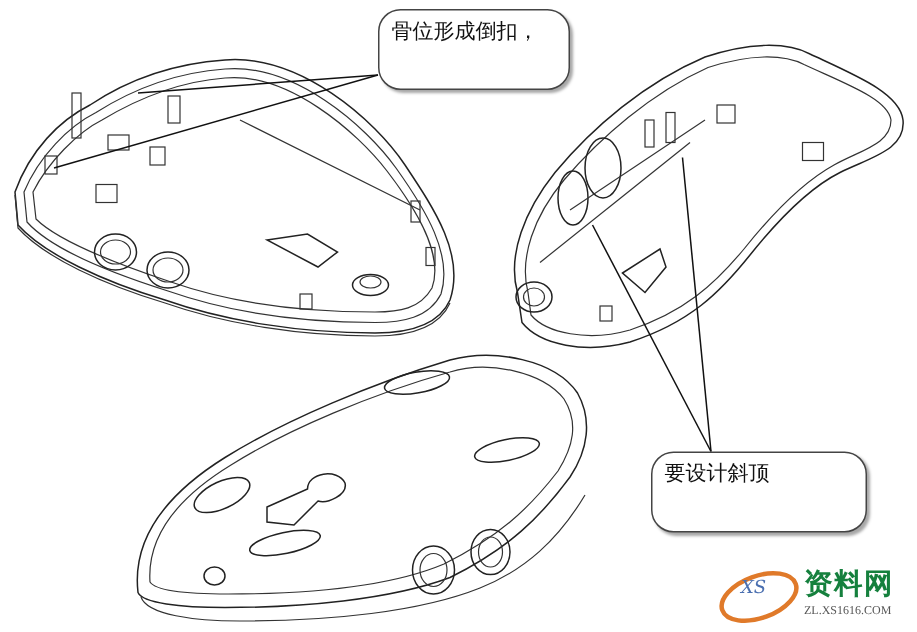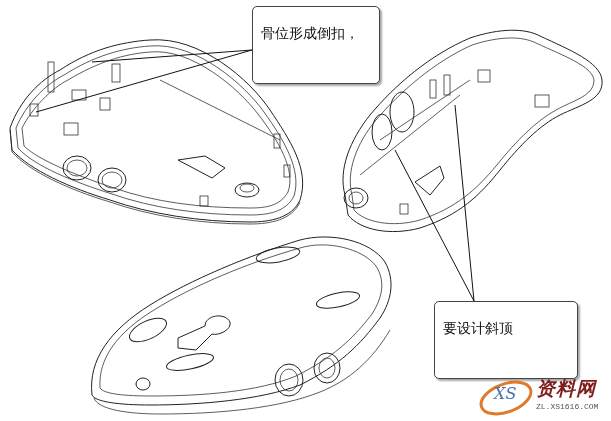--- a/index.html
+++ b/index.html
@@ -1,31 +1,31 @@
 <!DOCTYPE html>
 <html><head>
   <meta charset="utf-8">
   <style>
     html, body { margin: 0; padding: 0; background: #ffffff; }
     body { width: 611px; height: 421px; position: relative; overflow: hidden;
            font-family: "DejaVu Sans", "Liberation Sans", sans-serif; }
     .canvas { position: absolute; left: 0; top: 0; width: 611px; height: 421px; }
     .callout {
       position: absolute; background: #ffffff; border: 1.5px solid #444;
-      border-radius: 5px; box-shadow: 2px 2px 2px rgba(0,0,0,0.35);
-      font-size: 14px; line-height: 20px; color: #111; padding: 16px 8px;
+      border-radius: 15px; box-shadow: 2px 2px 2px rgba(0,0,0,0.35);
+      font-size: 14px; line-height: 20px; color: #111; padding: 4px 8px;
       white-space: nowrap;
     }
     .callout-top { left: 252px; top: 6px; width: 110px; height: 44px; }
     .callout-bottom { left: 434px; top: 301px; width: 126px; height: 44px; }
     .watermark { position: absolute; left: 476px; top: 372px; width: 135px; height: 49px; }
-    .wm-text { position: absolute; left: 60px; top: 4px; font-size: 19px; font-weight: bold; color: #7f1d1d; letter-spacing: 1px; font-style: italic; }
-    .wm-url { position: absolute; left: 60px; top: 30px; font-family: Liberation Mono, monospace; font-size: 8px; color: #555; }
+    .wm-text { position: absolute; left: 60px; top: 4px; font-size: 19px; font-weight: bold; color: #15803d; letter-spacing: 1px; }
+    .wm-url { position: absolute; left: 60px; top: 30px; font-family: Liberation Serif, serif; font-size: 8px; color: #555; }
     .wm-logo { position: absolute; left: 0; top: 0; width: 60px; height: 49px; }
-    .wm-logo-text { position: absolute; left: 18px; top: 12px; font-family: "DejaVu Serif", serif; font-style: italic; font-size: 16px; color: #4a6fb0; text-align: center; }
+    .wm-logo-text { position: absolute; left: 18px; top: 12px; font-family: "DejaVu Serif", serif; font-style: italic; font-size: 12px; color: #4a6fb0; text-align: center; }
     .line { fill: none; stroke: #222; stroke-width: 1; }
     .thin { fill: none; stroke: #333; stroke-width: 0.8; }
     .arrow { stroke: #111; stroke-width: 1; fill: none; }
   </style>
 </head>
 <body>
 
 <svg class="canvas" viewBox="0 0 611 421" xmlns="http://www.w3.org/2000/svg">
 
   <g>

